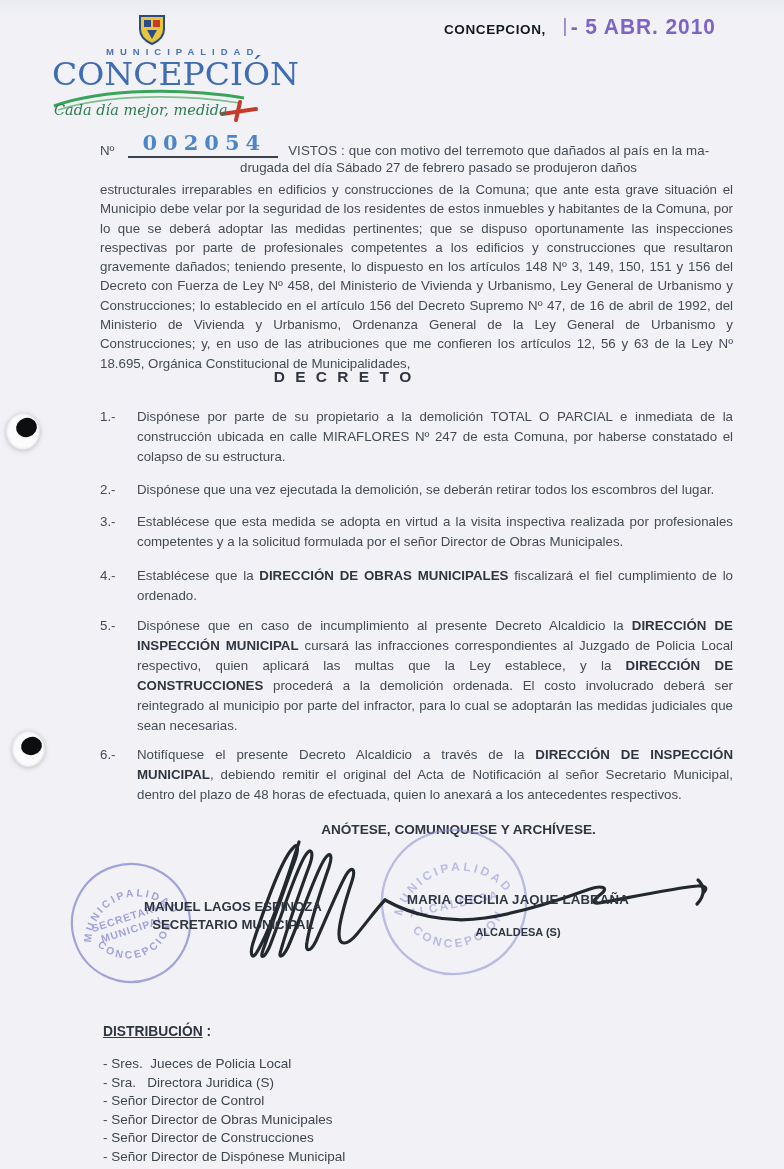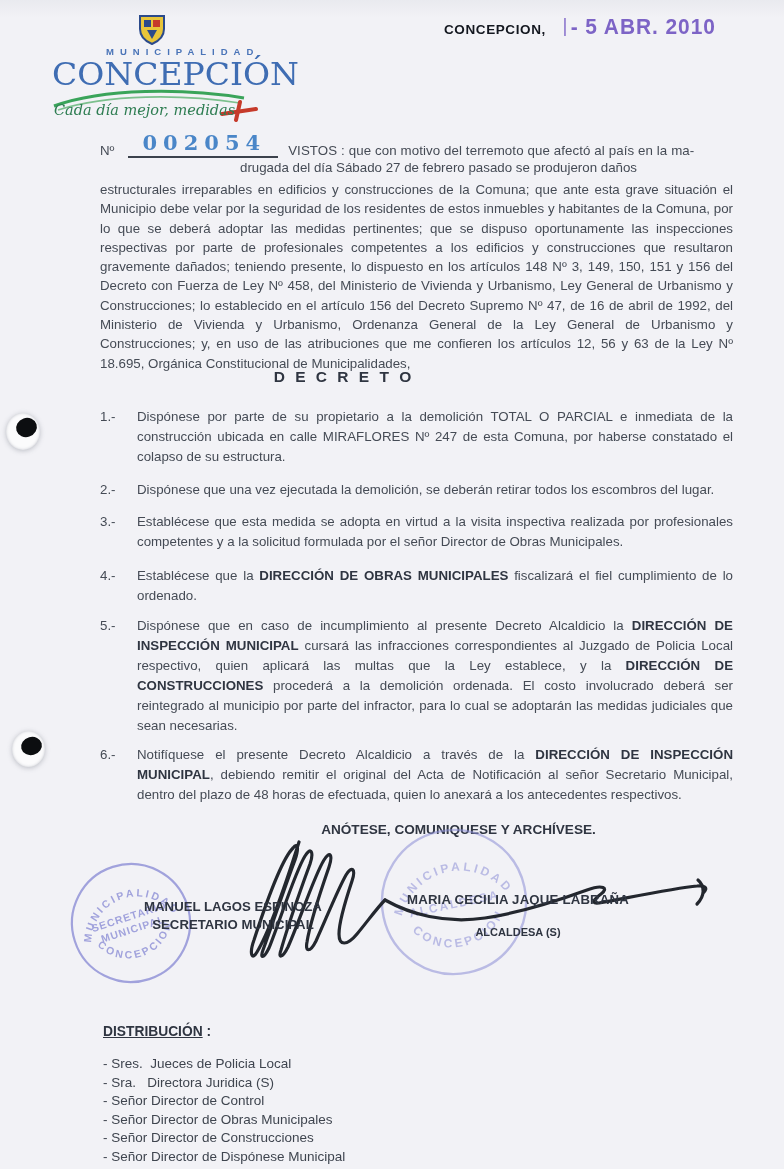--- a/index.html
+++ b/index.html
@@ -90,30 +90,30 @@
         <path d="M14 100 C 64 84, 138 84, 196 93" fill="none" stroke="#7cc08d" stroke-width="1.6"></path>
       </g>
 
       <g>
         <path d="M178 104 L 212 99" stroke="#c63a2a" stroke-width="4" stroke-linecap="round"></path>
         <path d="M196 92 L 192 110" stroke="#c63a2a" stroke-width="4" stroke-linecap="round"></path>
       </g>
     </svg>
     <div class="org">MUNICIPALIDAD</div>
     <div class="name">CONCEPCIÓN</div>
-    <div class="slogan">Cada día mejor, medidas</div>
+    <div class="slogan">Cada día mejor, medida</div>
   </div>
 
   <div class="cityline">CONCEPCION,</div>
   <div class="datestamp"><span class="edge"></span><span>- 5 ABR. 2010</span></div>
 
   <div class="numline">
     <span class="nlabel">Nº</span>
     <span class="nstamp">002054</span>
-    <span class="nrest">VISTOS : que con motivo del terremoto que afectó al país en la ma-</span>
+    <span class="nrest">VISTOS : que con motivo del terremoto que dañados al país en la ma-</span>
   </div>
   <div class="vline2">drugada del día Sábado 27 de febrero pasado se produjeron daños</div>
   <div class="vbody">estructurales irreparables en edificios y construcciones de la Comuna; que ante esta grave situación el Municipio debe velar por la seguridad de los residentes de estos inmuebles y habitantes de la Comuna, por lo que se deberá adoptar las medidas pertinentes; que se dispuso oportunamente las inspecciones respectivas por parte de profesionales competentes a los edificios y construcciones que resultaron gravemente dañados; teniendo presente, lo dispuesto en los artículos 148 Nº 3, 149, 150, 151 y 156 del Decreto con Fuerza de Ley Nº 458, del Ministerio de Vivienda y Urbanismo, Ley General de Urbanismo y Construcciones; lo establecido en el artículo 156 del Decreto Supremo Nº 47, de 16 de abril de 1992, del Ministerio de Vivienda y Urbanismo, Ordenanza General de la Ley General de Urbanismo y Construcciones; y, en uso de las atribuciones que me confieren los artículos 12, 56 y 63 de la Ley Nº 18.695, Orgánica Constitucional de Municipalidades,</div>
 
   <div class="decreto">D E C R E T O</div>
 
   <div class="items">
     <div class="item m1">
       <span class="inum">1.-</span>
       <p class="itext"><span>Dispónese por parte de su propietario a la demolición TOTAL O PARCIAL e inmediata de la construcción ubicada en calle MIRAFLORES Nº 247 de esta Comuna, por haberse constatado el colapso de su estructura.</span></p>

